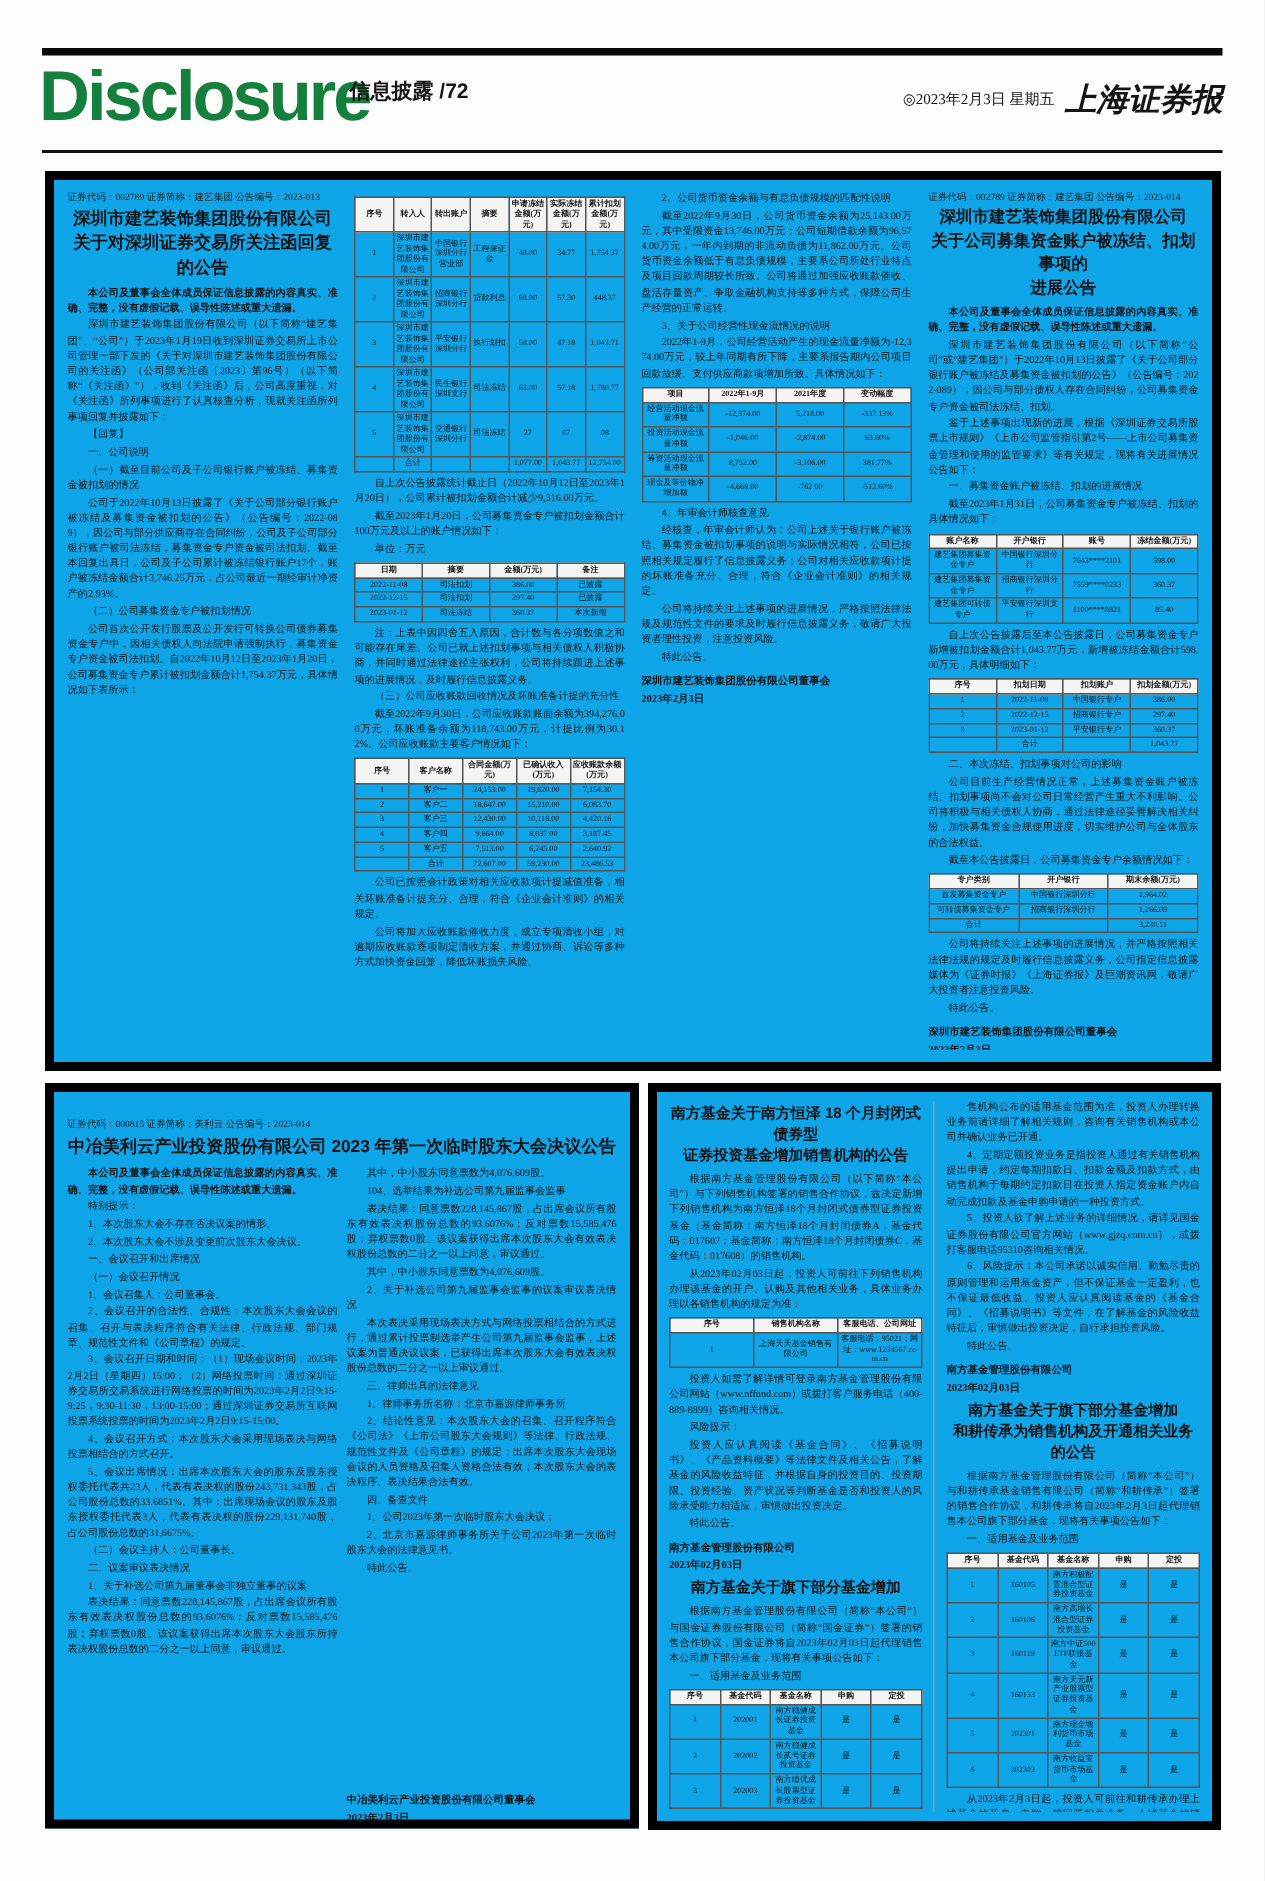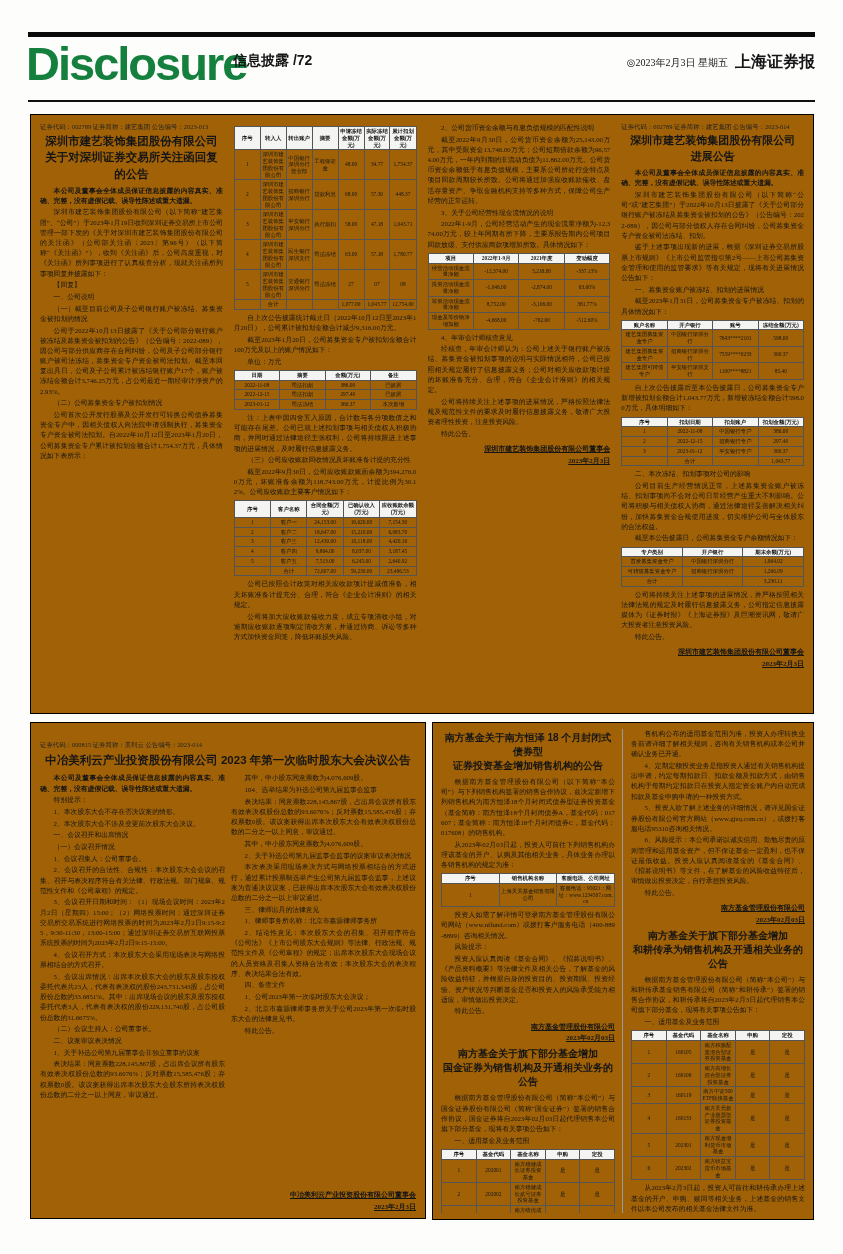--- a/index.html
+++ b/index.html
@@ -2,43 +2,43 @@
 <html><head>
 <meta charset="utf-8">
 <style>
   html,body{margin:0;padding:0;background:#e9e9e9;}
   .page{position:relative;width:843px;height:1254px;background:#fdfdfc;font-family:"Liberation Serif","DejaVu Serif",serif;color:#151515;overflow:hidden;}
   .toprule{position:absolute;left:28px;top:32px;width:787px;height:5px;background:#0a0a0a;}
   .brand{position:absolute;left:26px;top:36px;font-family:"Liberation Sans","DejaVu Sans",sans-serif;font-size:47px;font-weight:bold;color:#15803d;letter-spacing:-2px;}
   .section-title{position:absolute;left:233px;top:52px;font-size:14px;font-weight:bold;font-family:"Liberation Sans",sans-serif;}
   .masthead{position:absolute;right:28px;top:52px;display:flex;align-items:center;gap:7px;}
   .dateline{font-size:10px;}
-  .papername{font-size:16px;font-weight:bold;font-family:"DejaVu Serif",serif;}
+  .papername{font-size:21px;font-weight:bold;font-family:"DejaVu Serif",serif;font-style:italic;}
   .headrule{position:absolute;left:28px;top:100px;width:787px;height:2px;background:#111;}
-  .box{position:absolute;border:1px solid #000000;box-sizing:border-box;background:#a16207;}
+  .box{position:absolute;border:6px solid #000000;box-sizing:border-box;background:#0ea5e9;}
   .box-top{left:30px;top:114px;width:784px;height:600px;padding:8px 9px;display:flex;gap:11px;}
   .box-bl{left:30px;top:722px;width:396px;height:497px;padding:18px 9px;}
   .box-br{left:432px;top:722px;width:382px;height:498px;padding:6px 8px;display:flex;}
   .col{flex:1 1 0;min-width:0;overflow:hidden;}
   .col-mid{padding-right:7px;}
   .col-right{border-left:1px solid #999;padding-left:8px;}
   .code{font-size:6.4px;line-height:1.3;margin-bottom:2px;color:#222;}
   .art-title{text-align:center;font-weight:bold;font-family:"Liberation Sans","DejaVu Sans",sans-serif;line-height:1.4;margin:2px 0 4px;}
   .t-a1{font-size:11.5px;}
   .t-a2{font-size:11px;}
   .t-a3{font-size:11.5px;margin:3px 0 5px;}
   .t-fund{font-size:10px;}
   .p{font-size:6.8px;line-height:1.5;text-align:justify;text-indent:2em;margin:0 0 1.5px;word-break:break-all;}
   .lead{font-weight:bold;}
   .plist p:first-child{}
   .tbl{width:100%;border-collapse:collapse;table-layout:fixed;margin:3px 0;}
   .tbl th,.tbl td{border:0.5px solid #555;font-size:5.4px;line-height:1.25;padding:1px;text-align:center;word-break:break-all;font-weight:normal;}
   .tbl th{font-weight:bold;background:#f4f4f2;}
   .sig{font-size:7px;font-weight:bold;text-align:right;margin-top:5px;line-height:1.7;}
-  .sig div{text-align:right;text-decoration:underline;}
+  .sig div{text-align:left;}
   .two-col{display:flex;gap:6px;height:440px;overflow:hidden;}
   .two-col .col{display:flex;flex-direction:column;}
   .sig-bottom{margin-top:auto;}
 </style>
 </head>
 <body>
 
 <div class="page">
 
   <div class="toprule"></div>
@@ -293,20 +293,21 @@
       <div class="sig">
         <div>深圳市建艺装饰集团股份有限公司董事会</div>
         <div>2023年2月3日</div>
       </div>
     </div>
 
     <div class="col">
       <div class="code">证券代码：002789 证券简称：建艺集团 公告编号：2023-014</div>
       <div class="art-title t-a2">
         <div>深圳市建艺装饰集团股份有限公司</div>
+        <div>关于公司募集资金账户被冻结、扣划事项的</div>
         <div>进展公告</div>
       </div>
       <p class="p lead">本公司及董事会全体成员保证信息披露的内容真实、准确、完整，没有虚假记载、误导性陈述或重大遗漏。</p>
       <div class="plist">
           <p class="p">深圳市建艺装饰集团股份有限公司（以下简称“公司”或“建艺集团”）于2022年10月13日披露了《关于公司部分银行账户被冻结及募集资金被扣划的公告》（公告编号：2022-089），因公司与部分债权人存在合同纠纷，公司募集资金专户资金被司法冻结、扣划。</p>
           <p class="p">鉴于上述事项出现新的进展，根据《深圳证券交易所股票上市规则》《上市公司监管指引第2号——上市公司募集资金管理和使用的监管要求》等有关规定，现将有关进展情况公告如下：</p>
           <p class="p">一、募集资金账户被冻结、扣划的进展情况</p>
           <p class="p">截至2023年1月31日，公司募集资金专户被冻结、扣划的具体情况如下：</p>
         </div>
       <table class="tbl">
@@ -499,21 +500,20 @@
           <p class="p">风险提示：</p>
           <p class="p">投资人应认真阅读《基金合同》、《招募说明书》、《产品资料概要》等法律文件及相关公告，了解基金的风险收益特征，并根据自身的投资目的、投资期限、投资经验、资产状况等判断基金是否和投资人的风险承受能力相适应，审慎做出投资决定。</p>
           <p class="p">特此公告。</p>
         </div>
       <div class="sig">
         <div>南方基金管理股份有限公司</div>
         <div>2023年02月03日</div>
       </div>
       <div class="art-title t-fund">
         <div>南方基金关于旗下部分基金增加</div>
-        <div>国金证券为销售机构及开通相关业务的公告</div>
       </div>
       <div class="plist">
           <p class="p">根据南方基金管理股份有限公司（简称“本公司”）与国金证券股份有限公司（简称“国金证券”）签署的销售合作协议，国金证券将自2023年02月03日起代理销售本公司旗下部分基金，现将有关事项公告如下：</p>
           <p class="p">一、适用基金及业务范围</p>
         </div>
       <table class="tbl">
         <thead>
             <tr>
               <th>序号</th>
               <th>基金代码</th>

